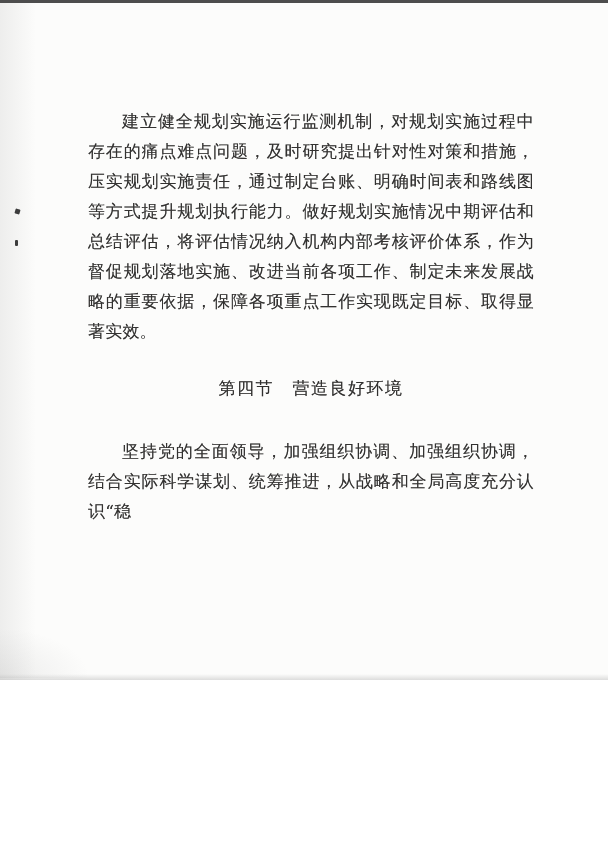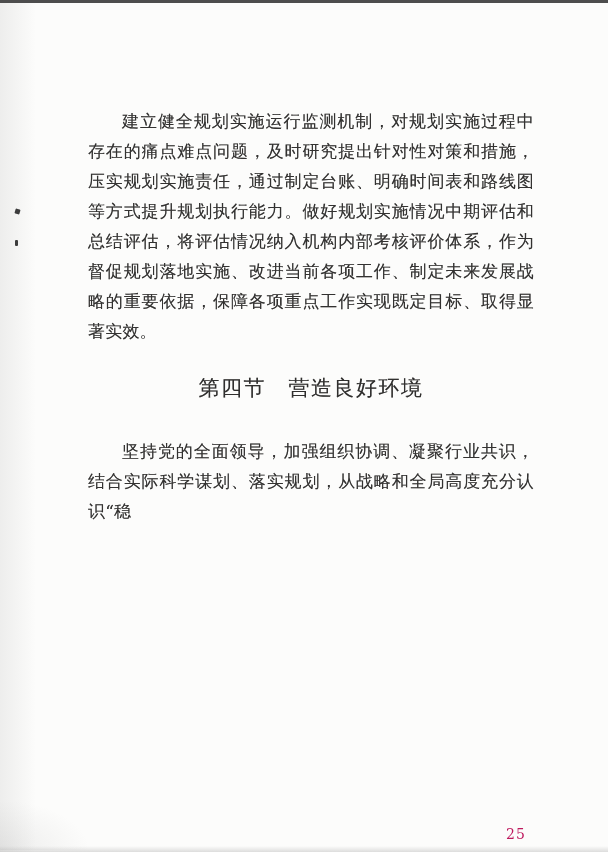--- a/index.html
+++ b/index.html
@@ -3,21 +3,21 @@
 <meta charset="utf-8">
 <style>
   html, body {
     margin: 0;
     padding: 0;
     background: #ffffff;
   }
   .scan-page {
     position: relative;
     width: 608px;
-    height: 852px;
+    height: 680px;
     background: #fcfcfb;
     overflow: hidden;
     font-family: "DejaVu Serif", "Liberation Serif", serif;
   }
   
   .top-edge {
     position: absolute;
     top: 0; left: 0; right: 0;
     height: 3px;
     background: #4d4d4d;
@@ -68,21 +68,21 @@
     text-shadow: 0 0 0.6px rgba(80,80,80,0.55);
   }
   .para {
     margin: 0;
     padding: 0;
     text-indent: 2em;
     letter-spacing: 0.2px;
   }
   .section-heading {
     margin: 27px 0 33px 0;
-    font-size: 21px;
+    font-size: 17px;
     font-weight: normal;
     text-align: center;
     letter-spacing: 1.5px;
     color: #302f2e;
   }
   .page-number {
     position: absolute;
     top: 806px;
     left: 506px;
     font-size: 14px;
@@ -102,17 +102,17 @@
   <div class="speck speck-1"></div>
   <div class="speck speck-2"></div>
 
   <div class="content">
     <p class="para">建立健全规划实施运行监测机制，对规划实施过程中存在的痛点难点问题，及时研究提出针对性对策和措施，压实规划实施责任，通过制定台账、明确时间表和路线图等方式提升规划执行能力。做好规划实施情况中期评估和总结评估，将评估情况纳入机构内部考核评价体系，作为督促规划落地实施、改进当前各项工作、制定未来发展战略的重要依据，保障各项重点工作实现既定目标、取得显著实效。</p>
 
     <h3 class="section-heading">第四节　营造良好环境</h3>
 
 
 
-    <p class="para">坚持党的全面领导，加强组织协调、凝聚行业共识，结合实际科学谋划、落实规划，从战略和全局高度充分认识“稳</p>
+    <p class="para">坚持党的全面领导，加强组织协调、加强组织协调，结合实际科学谋划、统筹推进，从战略和全局高度充分认识“稳</p>
   </div>
 
   <div class="page-number">25</div>
 </div>
 
 </body></html>

